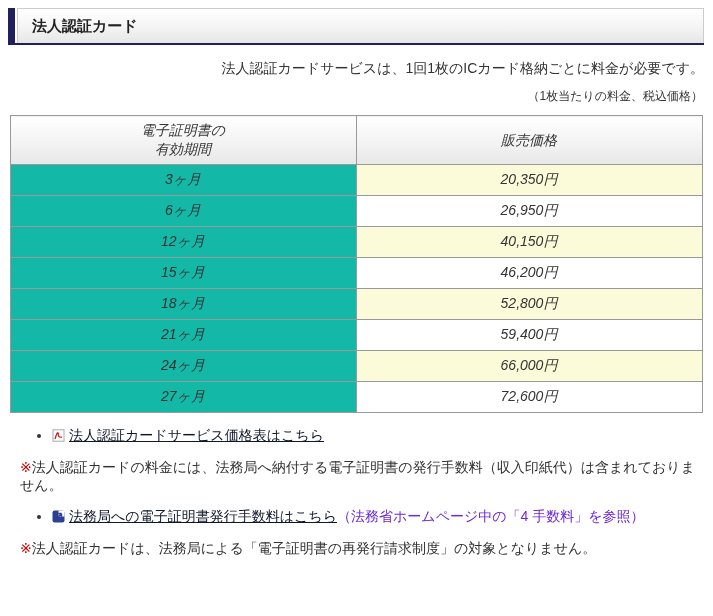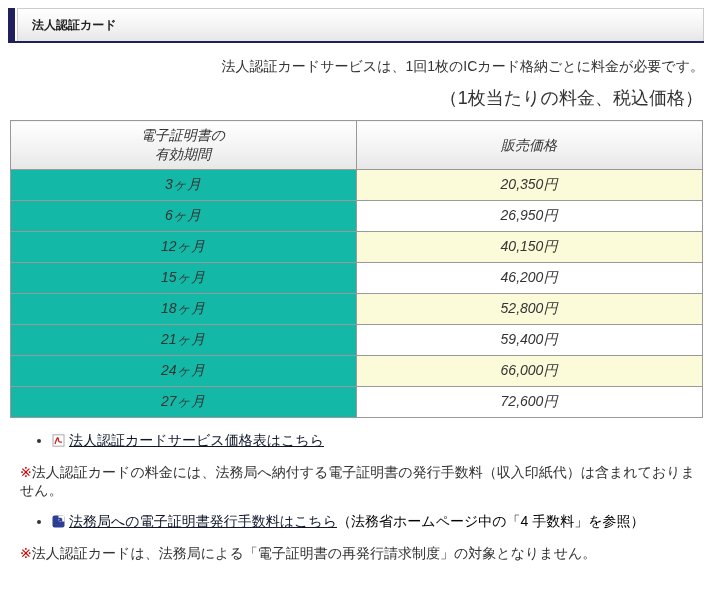--- a/index.html
+++ b/index.html
@@ -25,32 +25,32 @@
     width: 7px;
     background: #20205f;
     margin-right: 2px;
   }
   .title-box {
     flex: 1;
     border: 1px solid #cccccc;
     border-bottom: none;
     background: linear-gradient(to bottom, #ffffff 0%, #f4f4f4 55%, #e6e6e6 100%);
     padding: 8px 14px 7px 14px;
-    font-size: 12px;
+    font-size: 15px;
     font-weight: bold;
     color: #222222;
   }
 
   
   .intro { margin: 0 0 4px 0; }
   .intro-line { display: block; line-height: 22px; text-align: right; }
 
   .unit-note {
     text-align: right;
-    font-size: 18px;
+    font-size: 12px;
     margin: 9px 1px 10px 0;
     color: #333333;
   }
 
   
   table.price-table {
     border-collapse: collapse;
     width: 693px;
     margin: 0 auto;
     table-layout: fixed;
@@ -80,21 +80,21 @@
     margin: 14px 0 14px 0;
     padding-left: 44px;
     list-style: disc;
   }
   li.link-item { line-height: 17px; }
   a.text-link {
     color: #0f172a;
     text-decoration: underline;
     cursor: pointer;
   }
-  .link-suffix { color: #000000; }
+  .link-suffix { color: #6d28d9; }
   .note { margin: 14px 0 14px 12px; line-height: 18px; }
   .note-mark { color: #cc0000; }
 
   .icon {
     display: inline-block;
     width: 13px;
     height: 13px;
     vertical-align: -2px;
     margin-right: 4px;
   }

